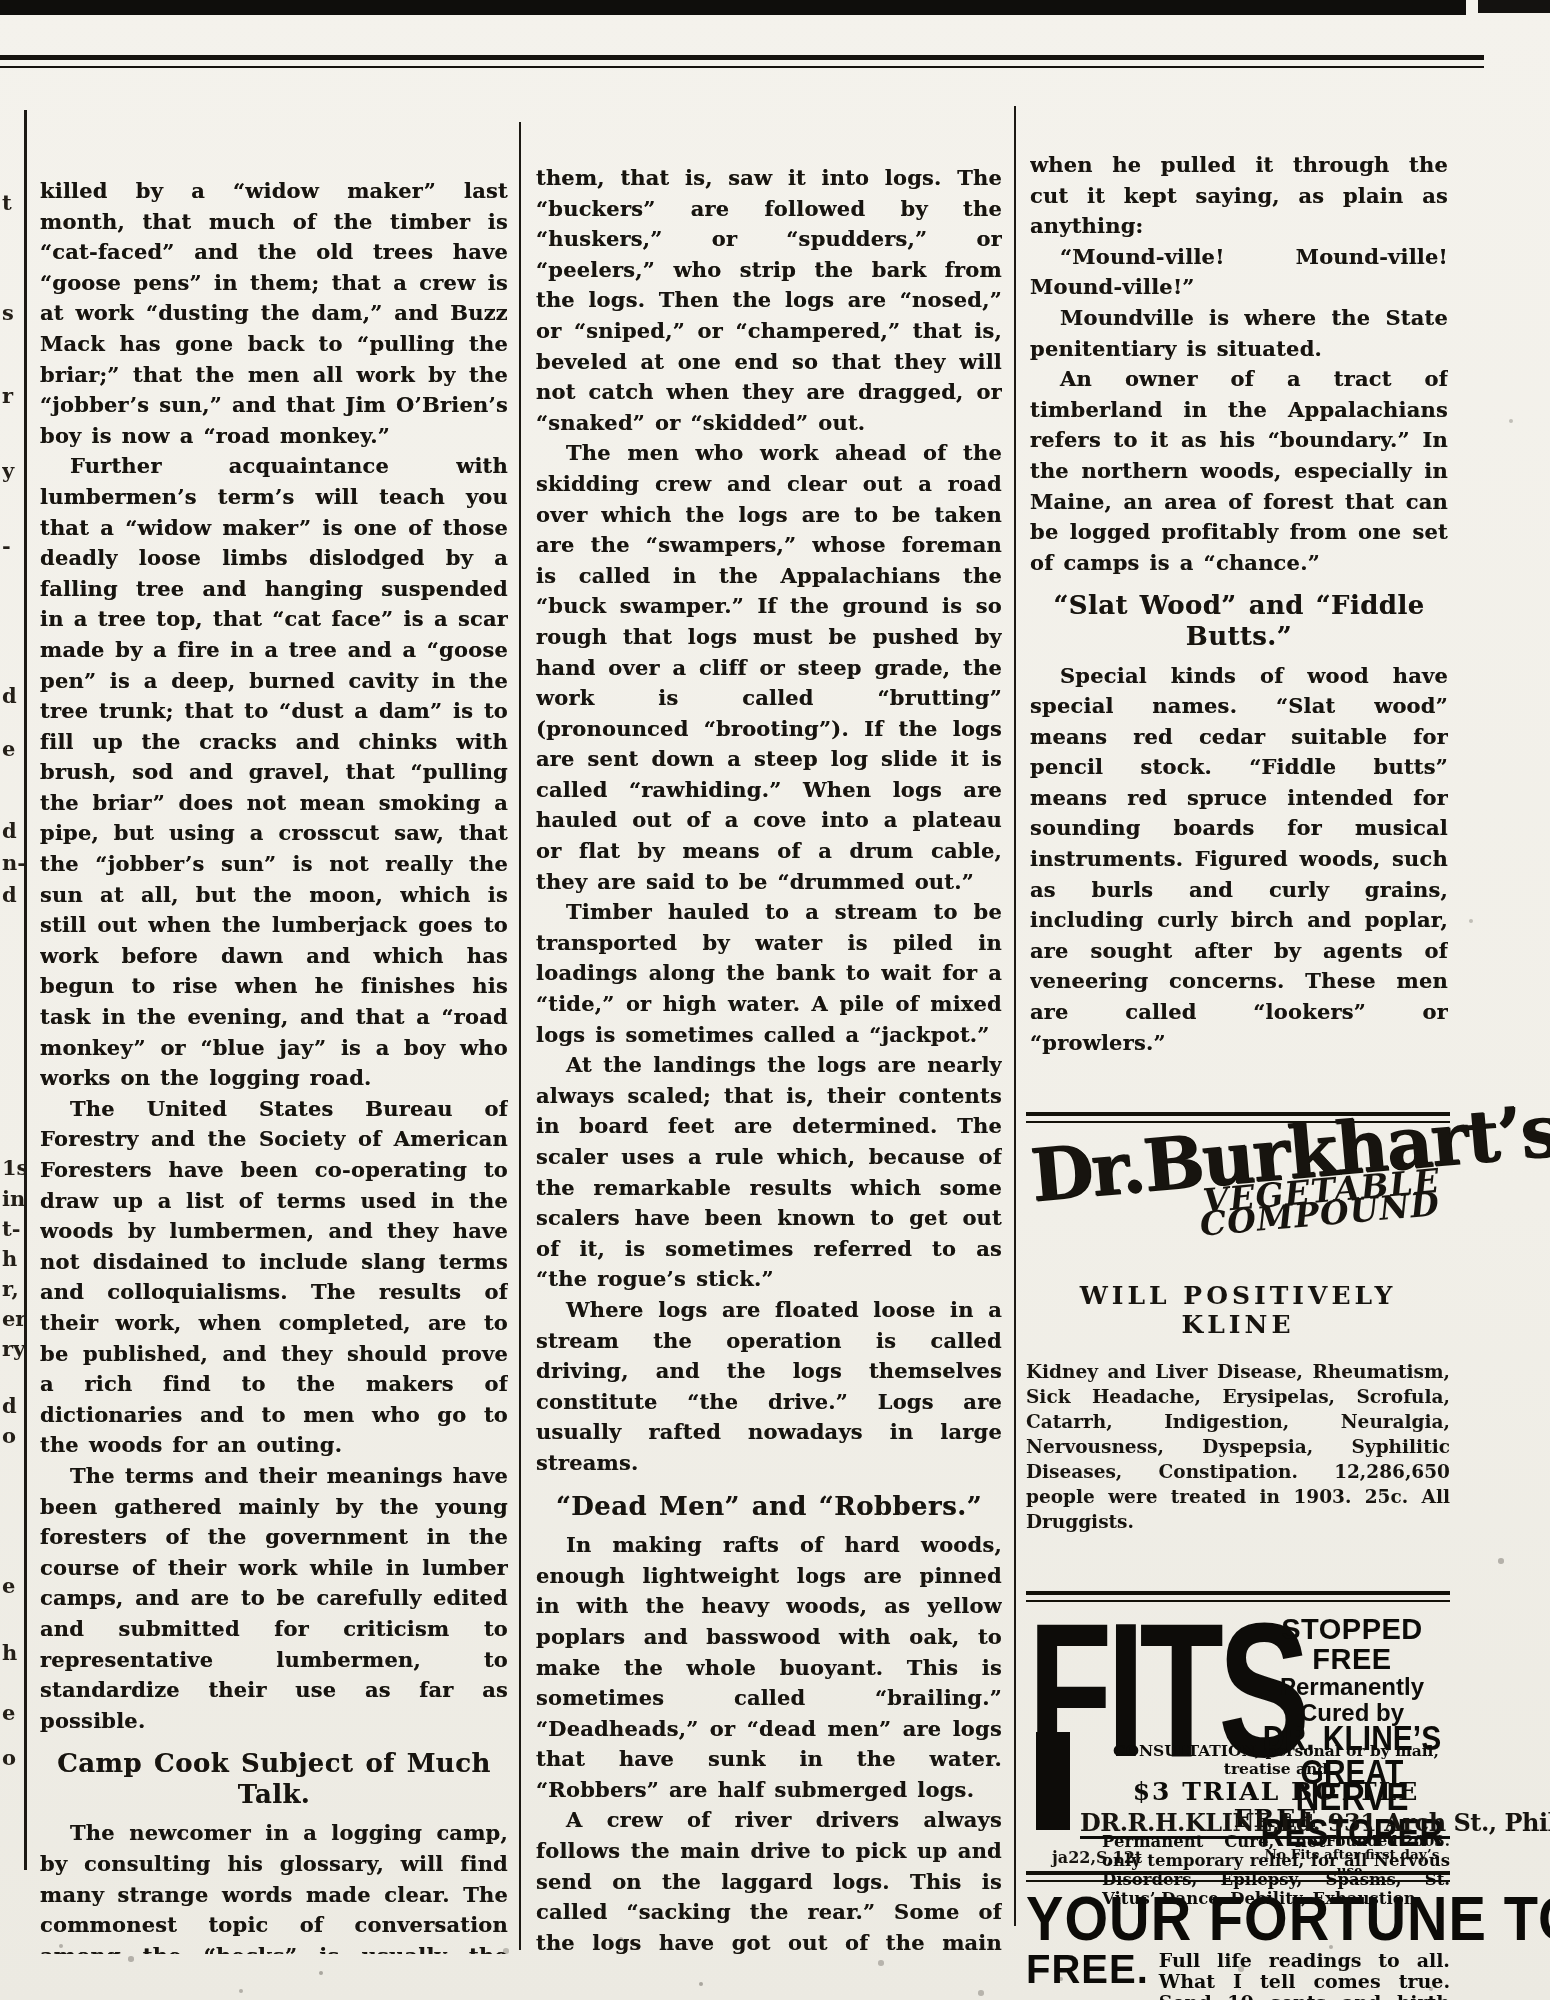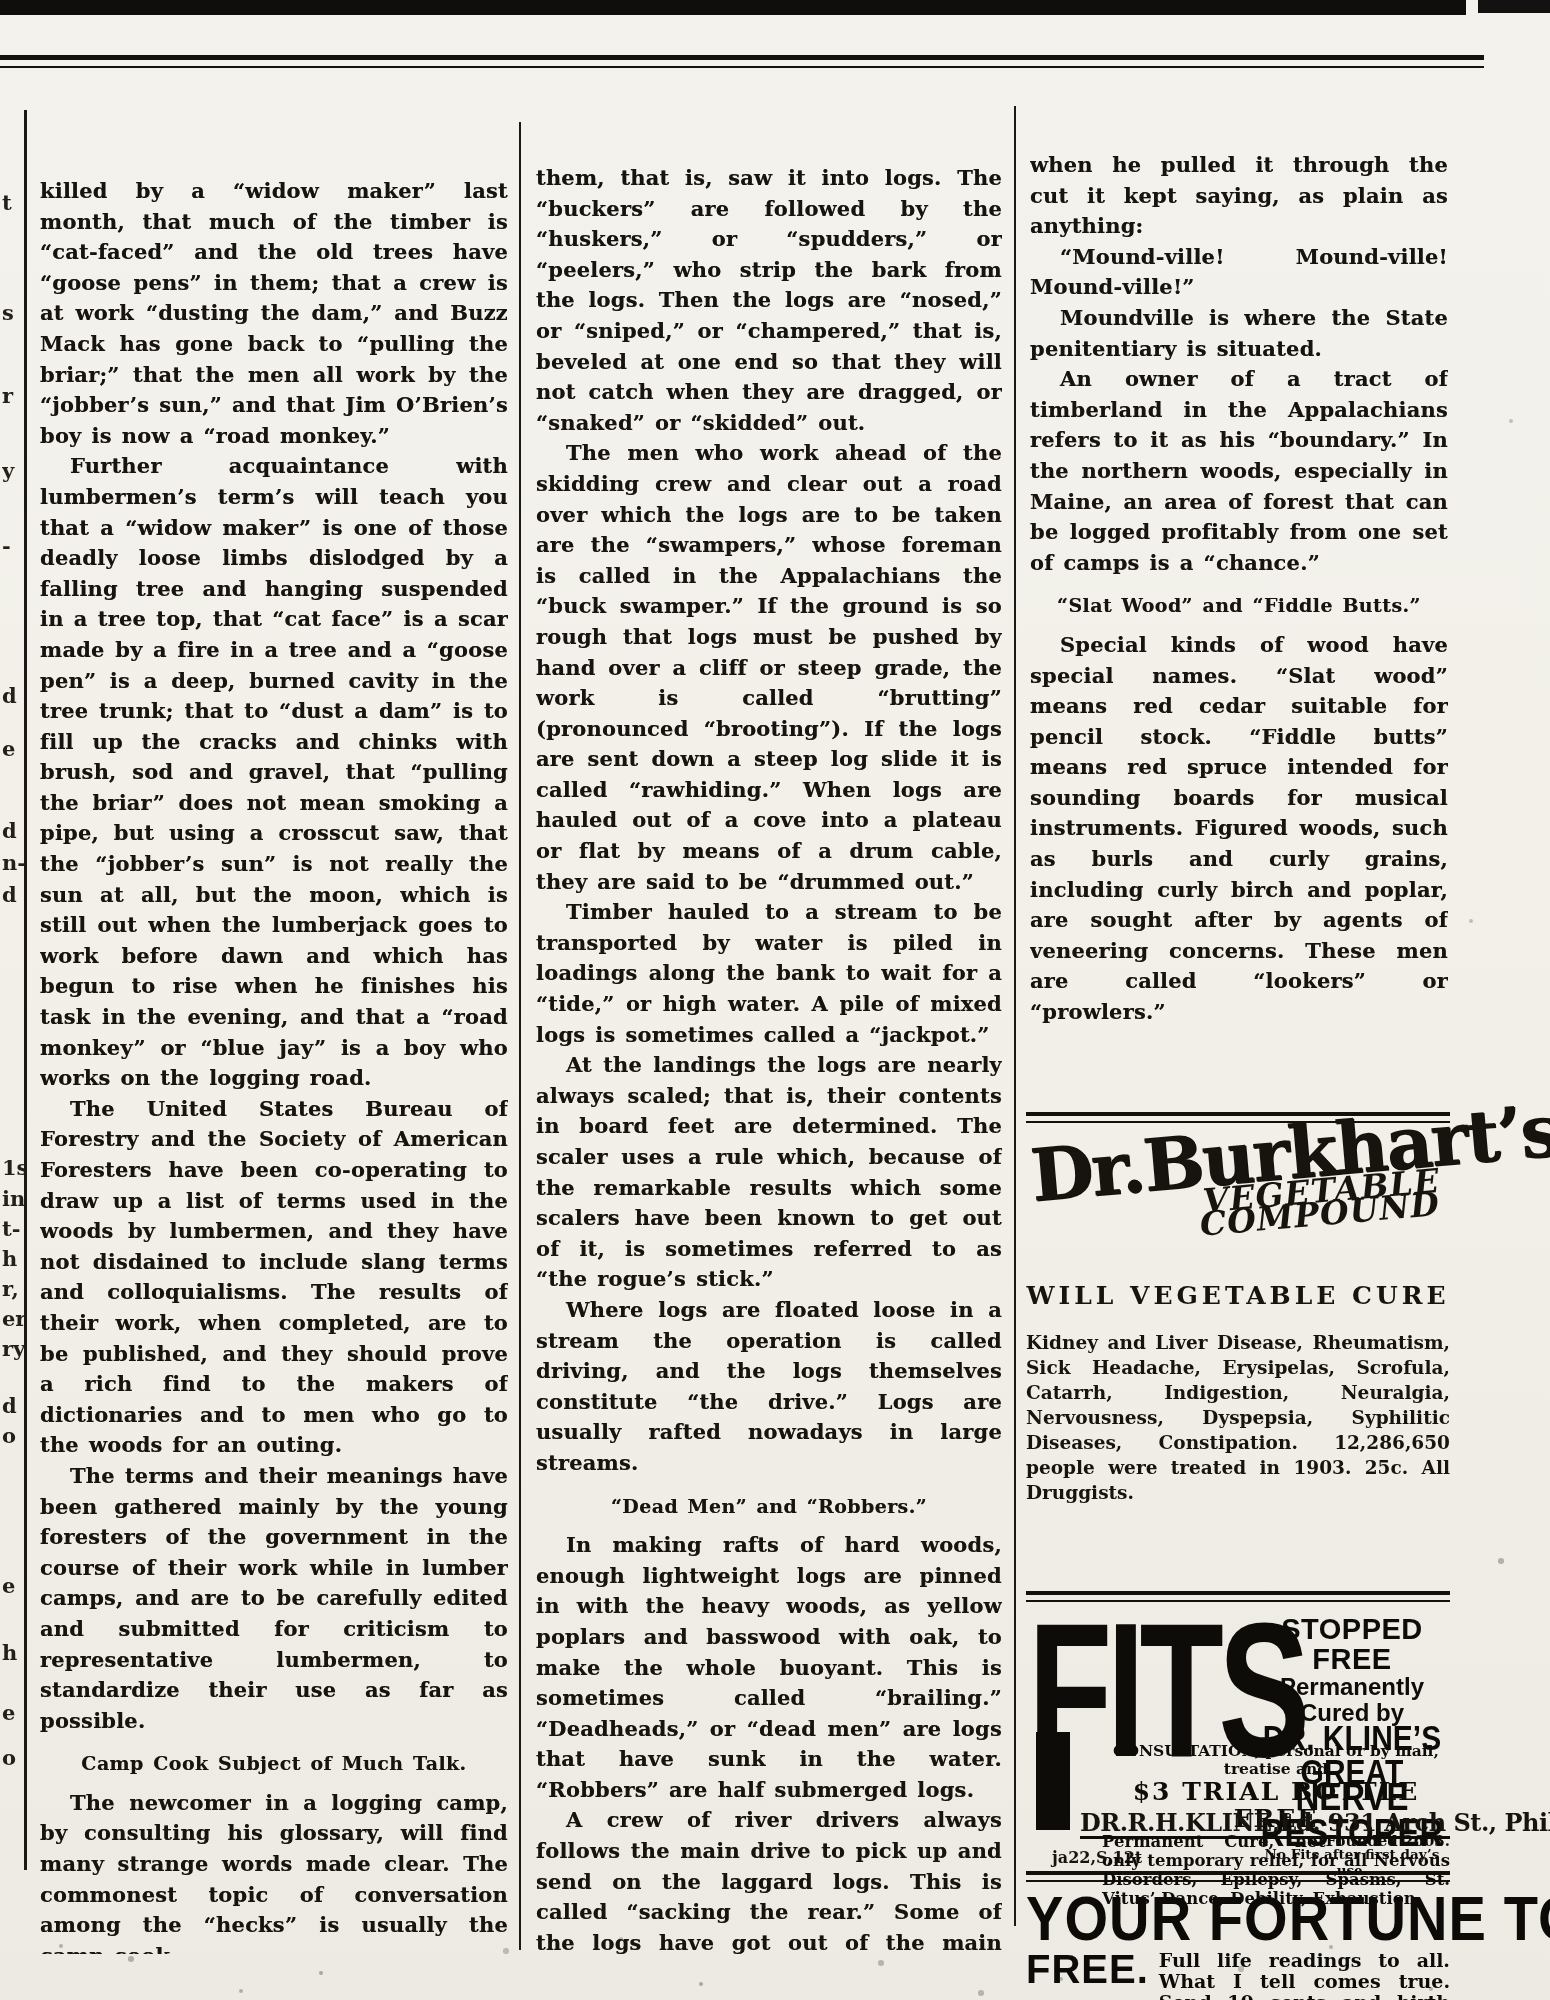--- a/index.html
+++ b/index.html
@@ -21,21 +21,21 @@
     font-size:21px;color:#241f18;white-space:nowrap;}
   
   .col{position:absolute;font-size:21px;line-height:30.6px;font-weight:700;
     text-align:justify;word-spacing:2.5px;letter-spacing:.2px;overflow:hidden;
     text-shadow:0 0 .5px rgba(20,15,8,.55);}
   .c1{left:40px;top:176px;width:468px;height:1778px;}
   .c2{left:536px;top:163px;width:466px;height:1792px;}
   .c3{left:1030px;top:150px;width:418px;height:962px;}
   .para{margin:0;text-indent:30px;}
   .cont{text-indent:0;}
-  .subhead{margin:12px 0 9px;font-size:19px;text-align:center;font-weight:700;
+  .subhead{margin:12px 0 9px;font-size:26px;text-align:center;font-weight:700;
     text-indent:0;letter-spacing:.4px;}
   
   .ads{position:absolute;left:1026px;top:1112px;width:424px;}
   .drule{border-top:4px solid #131109;border-bottom:2px solid #131109;height:5px;}
   .bk-title{margin:20px 0 0 2px;transform:rotate(-5deg);font-weight:700;
     font-size:72px;line-height:66px;letter-spacing:-2px;white-space:nowrap;
     transform-origin:left top;text-shadow:1px 1px 0 #131109;}
   .bk-prod{transform:rotate(-5deg);transform-origin:left top;text-align:right;
     font-style:italic;font-weight:700;font-size:33px;line-height:31px;
     margin:-8px 10px 0 0;letter-spacing:1px;}
@@ -155,21 +155,21 @@
 
   </div>
 
   <div class="ads">
     <div class="drule"></div>
 
     <div class="bk-wrap">
       <div class="bk-title">Dr.Burkhart’s</div>
       <div class="bk-prod">VEGETABLE</div>
       <div class="bk-prod">COMPOUND</div>
-      <div class="bk-cure">WILL VEGETABLE CURE</div>
+      <div class="bk-cure">WILL POSITIVELY KLINE</div>
       <div class="bk-body">Kidney and Liver Disease, Rheumatism, Sick Headache, Erysipelas, Scrofula, Catarrh, Indigestion, Neuralgia, Nervousness, Dyspepsia, Syphilitic Diseases, Constipation. 12,286,650 people were treated in 1903. 25c. All Druggists.</div>
     </div>
 
     <div class="drule"></div>
 
     <div class="fits">
       <div class="fits-word">FITS</div>
       <div class="f-stem"></div>
       <div class="fits-top">
         <div class="ft1">STOPPED FREE</div>

